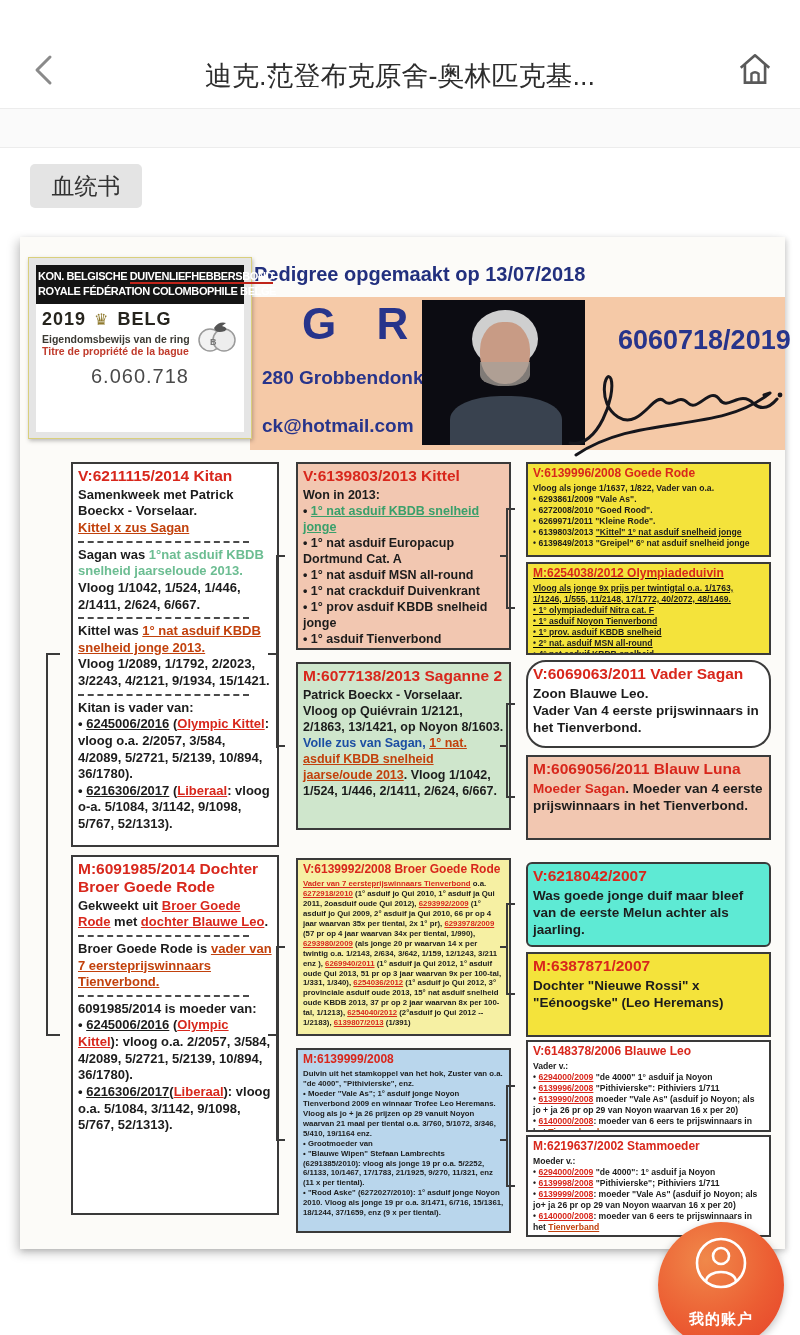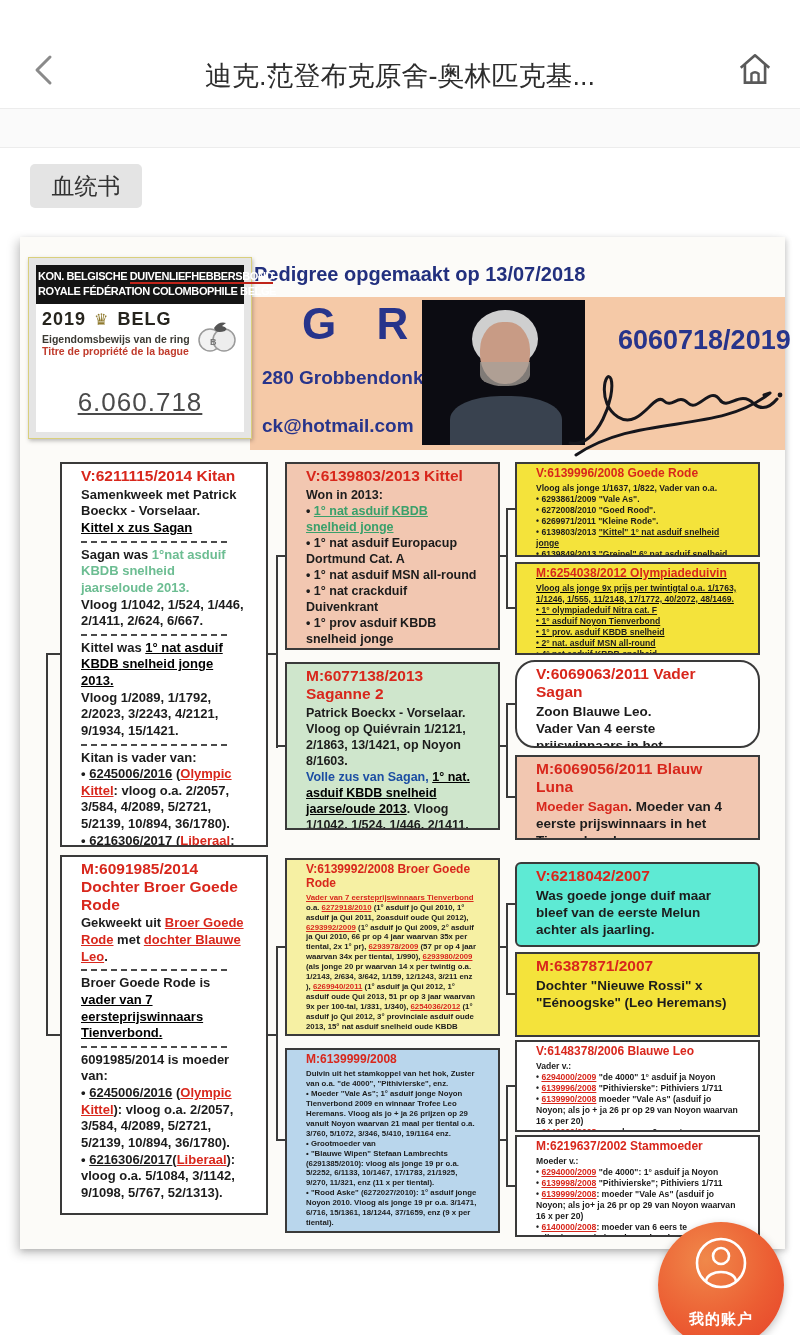--- a/index.html
+++ b/index.html
@@ -26,50 +26,50 @@
          border:1px solid #d9cf7c;padding:7px;box-sizing:border-box;z-index:6;
          box-shadow:1px 2px 4px rgba(0,0,0,.25);}
   .stamp-banner{background:#141414;color:#fff;text-align:center;padding:4px 2px 5px 2px;
                 font-weight:bold;font-size:11px;line-height:1.35;letter-spacing:-0.4px;white-space:nowrap;}
   .stamp-banner .u{border-bottom:2px solid #c0241a;}
   .stamp-body{background:#fff;padding:5px 6px;position:relative;height:118px;}
   .stamp-row{font-size:18px;font-weight:bold;color:#26241d;letter-spacing:1px;}
   .stamp-row .crown{color:#8f7a2e;font-size:16px;margin:0 8px;}
   .stamp-own-nl{font-size:10.5px;font-weight:bold;color:#3c3a33;margin-top:3px;}
   .stamp-own-fr{font-size:10.5px;font-weight:bold;color:#c03a2b;}
-  .stamp-ring{font-size:26px;color:#4a4a4a;text-align:center;margin-top:30px;letter-spacing:1px;text-decoration:underline;}
+  .stamp-ring{font-size:20px;color:#4a4a4a;text-align:center;margin-top:8px;letter-spacing:1px;}
   .stamp-logo{position:absolute;right:2px;top:12px;}
 
   .doc-date{position:absolute;left:234px;top:26px;font-size:20px;font-weight:bold;color:#22307e;z-index:2;}
 
   .salmon{position:absolute;left:230px;top:60px;width:535px;height:153px;background:#f5c9a7;z-index:1;}
   .gree{position:absolute;left:52px;top:2px;font-size:44px;font-weight:bold;color:#27348b;letter-spacing:14px;}
   .addr{position:absolute;left:12px;top:70px;font-size:19px;font-weight:bold;color:#27348b;}
   .email{position:absolute;left:12px;top:118px;font-size:19px;font-weight:bold;color:#27348b;}
   .ringfull{position:absolute;left:368px;top:28px;font-size:27px;font-weight:bold;color:#27348b;}
 
   
   .photo{position:absolute;left:172px;top:3px;width:163px;height:145px;background:#0c0c12;overflow:hidden;}
   .photo .hair{position:absolute;left:50px;top:10px;width:66px;height:58px;background:#cfcfcf;border-radius:50%;}
   .photo .face{position:absolute;left:58px;top:22px;width:50px;height:62px;background:#c89b85;border-radius:45% 45% 48% 48%;}
   .photo .beard{position:absolute;left:58px;top:62px;width:50px;height:24px;background:#a7a09a;border-radius:0 0 46% 46%;opacity:.75;}
   .photo .body{position:absolute;left:28px;top:96px;width:112px;height:52px;background:#39424f;border-radius:45% 45% 0 0;}
 
   .signature{position:absolute;left:538px;top:118px;width:230px;height:118px;z-index:7;}
 
   
-  .pbox{position:absolute;border:2px solid #3a3a3a;box-sizing:border-box;padding:3px 19px;
-        overflow:hidden;font-weight:bold;}
+  .pbox{position:absolute;border:2px solid #3a3a3a;box-sizing:border-box;padding:3px 5px;
+        overflow:hidden;font-weight:bold;margin-left:11px;}
   .ptitle{color:#d8271c;font-weight:bold;font-size:15.5px;line-height:1.15;margin-bottom:2px;}
   .pbox.small .ptitle{font-size:12px;}
   .pline{margin:0;}
   .psep{border-top:2px dashed #4a4a4a;width:88%;margin:4px 0;}
   .s-k{color:#1c1c1c;} .s-ku{color:#1c1c1c;text-decoration:underline;}
   .s-r{color:#d8271c;text-align:center;} .s-ru{color:#d8271c;text-decoration:underline;}
-  .s-b{color:#1c4ea3;} .s-bu{color:#000000;text-decoration:underline;}
+  .s-b{color:#1c4ea3;} .s-bu{color:#c2410c;text-decoration:underline;}
   .s-g{color:#6cbd92;} .s-gu{color:#3aa06b;text-decoration:underline;}
   .conn{position:absolute;background:#3a3a3a;}
 
   
   .fab{position:absolute;left:658px;top:1222px;width:126px;height:126px;border-radius:50%;
        background:radial-gradient(circle at 38% 30%,#f0884a 0%,#ec5e33 55%,#e54129 100%);
        box-shadow:0 3px 8px rgba(0,0,0,.25);cursor:pointer;z-index:10;}
   .fab-label{position:absolute;left:0;right:0;top:88px;text-align:center;color:#fff;
              font-size:15px;font-weight:bold;letter-spacing:1px;}
   .fab-icon{position:absolute;left:36px;top:14px;}

